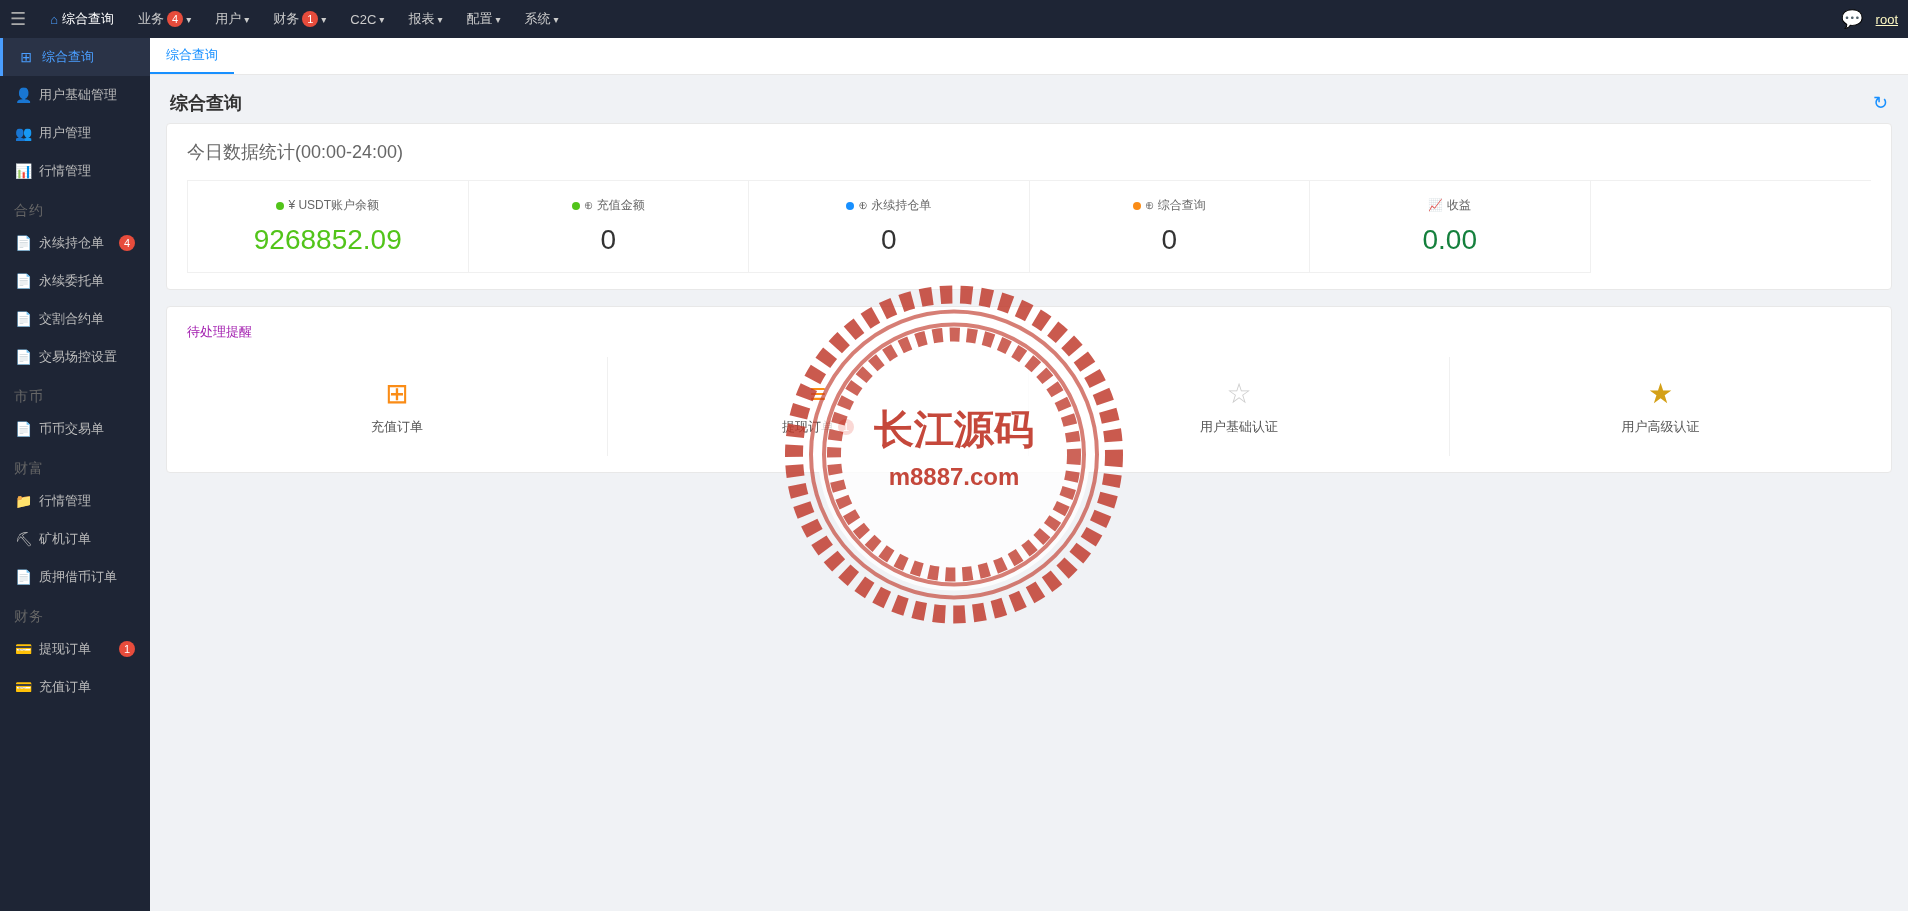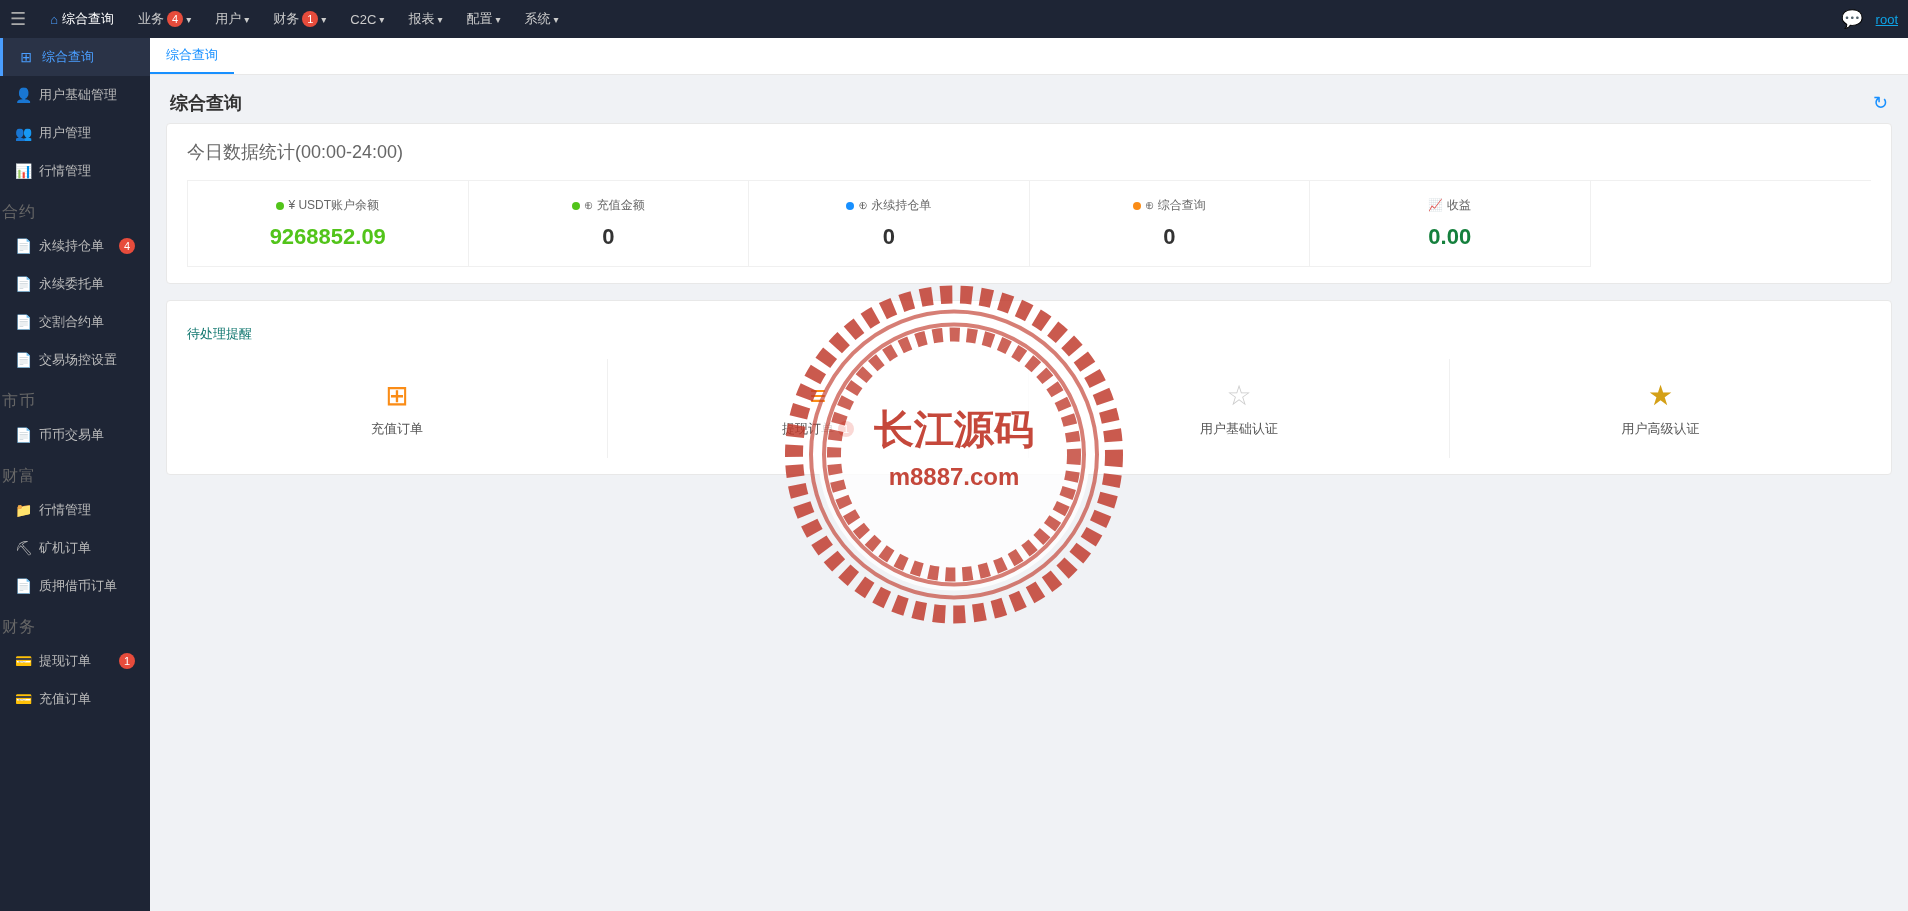--- a/index.html
+++ b/index.html
@@ -51,21 +51,21 @@
     }
     .top-nav .arrow { font-size: 10px; margin-left: 3px; }
     .top-nav .right-section {
       margin-left: auto;
       display: flex;
       align-items: center;
       gap: 12px;
       color: #ccc;
     }
     .top-nav .right-section .chat-icon { font-size: 18px; cursor: pointer; }
-    .top-nav .right-section .username { color: #0ea5e9; cursor: pointer; text-decoration: underline; }
+    .top-nav .right-section .username { color: #fef9c3; cursor: pointer; text-decoration: underline; }
 
     
     .main-layout {
       display: flex;
       flex: 1;
       overflow: hidden;
     }
 
     
     .sidebar {
@@ -82,22 +82,22 @@
       cursor: pointer;
       font-size: 13px;
       gap: 8px;
       position: relative;
       color: #bbb;
     }
     .sidebar-item.active { background: #2a3347; color: #4a9eff; border-left: 3px solid #4a9eff; }
     .sidebar-item .icon { font-size: 14px; width: 16px; text-align: center; }
     .sidebar-section-title {
       color: #666;
-      font-size: 16px;
-      padding: 12px 2px 4px;
+      font-size: 14px;
+      padding: 12px 14px 4px;
       letter-spacing: 1px;
     }
     .sidebar-item .badge { margin-left: auto; }
 
     
     .content-area {
       flex: 1;
       overflow-y: auto;
       background: #f0f2f5;
       display: flex;
@@ -180,40 +180,39 @@
       gap: 4px;
     }
     .stat-label .dot {
       width: 8px; height: 8px; border-radius: 50%;
       display: inline-block;
     }
     .dot-green { background: #52c41a; }
     .dot-blue { background: #1890ff; }
     .dot-orange { background: #fa8c16; }
     .stat-value {
-      font-size: 22px;
-      font-weight: bold;
+      font-size: 28px;
+      font-weight: normal;
       color: #333;
     }
     .stat-value.green { color: #52c41a; }
     .stat-value.green2 { color: #15803d; }
 
     
     .pending-section {
       background: #fff;
       margin: 0 16px 16px;
       border-radius: 4px;
       padding: 16px 20px;
       border: 1px solid #e8e8e8;
     }
     .pending-title {
       font-size: 13px;
-      color: #0f766e;
+      color: #a21caf;
       margin-bottom: 16px;
-      margin-top: 8px;
     }
     .pending-grid {
       display: grid;
       grid-template-columns: repeat(4, 1fr);
       gap: 0;
     }
     .pending-item {
       display: flex;
       flex-direction: column;
       align-items: center;

